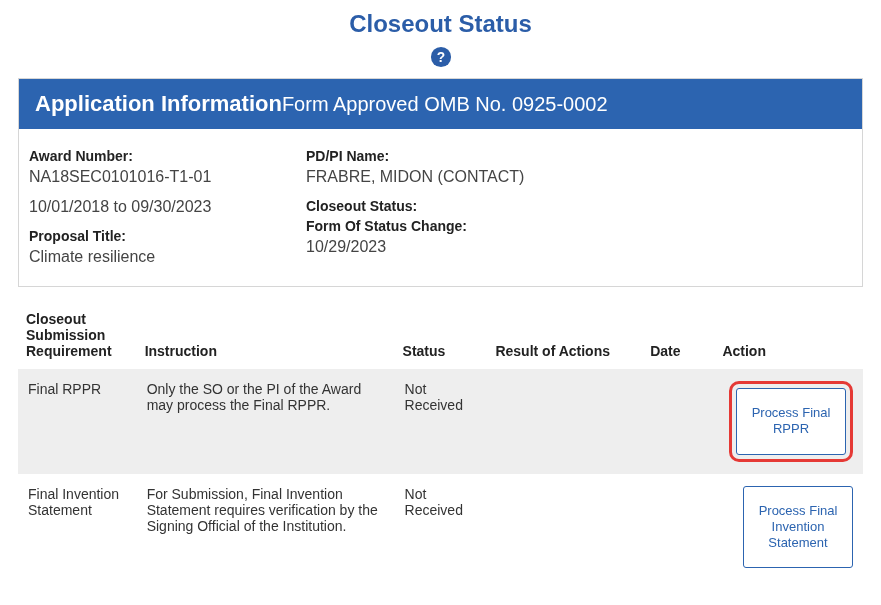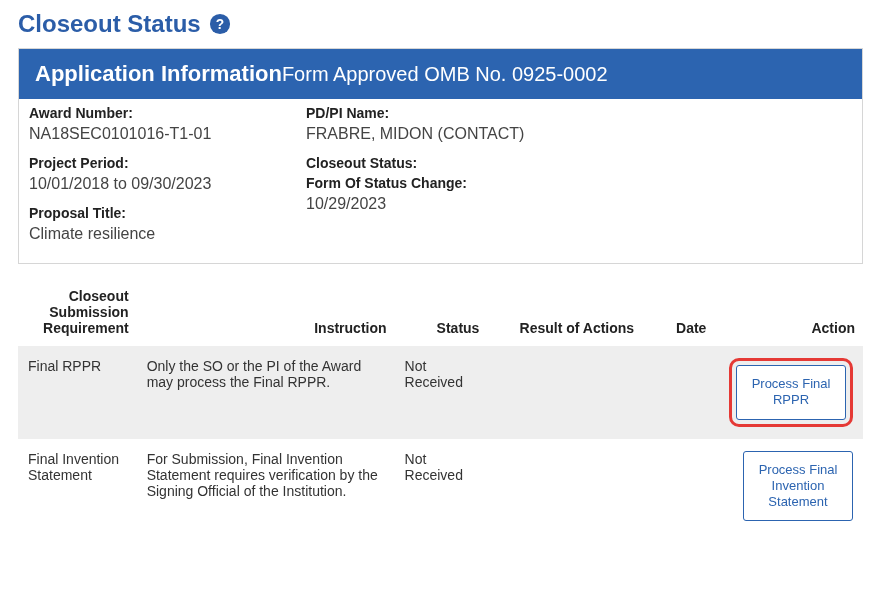--- a/index.html
+++ b/index.html
@@ -15,20 +15,21 @@
     padding: 10px 18px 18px 18px;
   }
   .page-title {
     color: #2b5da8;
     font-size: 24px;
     font-weight: 700;
     margin: 0 0 10px 0;
     display: flex;
     align-items: center;
     gap: 8px;
+    flex-direction: column;
   }
   .help-icon {
     width: 22px;
     height: 22px;
     cursor: pointer;
   }
   .panel {
     border: 1px solid #d6d6d6;
   }
   .panel-header {
@@ -41,61 +42,61 @@
   .panel-header .left {
     font-size: 22px;
     font-weight: 600;
   }
   .panel-header .right {
     font-size: 20px;
   }
   .info-grid {
     display: grid;
     grid-template-columns: 1fr 1fr 1fr;
-    padding: 6px 10px 8px 10px;
+    padding: 19px 10px 8px 10px;
     column-gap: 8px;
   }
   .info-col .label {
     font-weight: 700;
     font-size: 14px;
     color: #222;
     margin-bottom: 4px;
   }
   .info-col .value {
     font-size: 16px;
     color: #444;
     margin-bottom: 12px;
   }
   .table {
     width: 100%;
     border-collapse: collapse;
     margin-top: 18px;
     font-size: 14px;
   }
   .table th {
-    text-align: right;
+    text-align: left;
     font-weight: 700;
     padding: 6px 8px 10px 8px;
     vertical-align: bottom;
     color: #222;
   }
   .table td {
     padding: 12px 10px;
     vertical-align: top;
     color: #333;
   }
   .table tbody tr:nth-child(odd) td {
     background: #eeeeee;
   }
   .action-btn {
     border: 1px solid #2c64b0;
     color: #2c64b0;
     background: #fff;
     font-size: 13px;
-    padding: 10px 10px;
+    padding: 16px 10px;
     border-radius: 3px;
     text-align: center;
     cursor: pointer;
     width: 110px;
     line-height: 1.25;
   }
   .highlight-rect {
     border: 3px solid #e53935;
     border-radius: 10px;
     padding: 4px;
@@ -128,21 +129,20 @@
 
   <div class="panel">
     <div class="panel-header">
       <div class="left">Application Information</div>
       <div class="right">Form Approved OMB No. 0925-0002</div>
     </div>
     <div class="info-grid">
       <div class="info-col">
         <div class="label">Award Number:</div>
         <div class="value">NA18SEC0101016-T1-01</div>
-        <div class="label">Project Period:</div>
         <div class="value">10/01/2018 to 09/30/2023</div>
         <div class="label">Proposal Title:</div>
         <div class="value">Climate resilience</div>
       </div>
       <div class="info-col">
         <div class="label">PD/PI Name:</div>
         <div class="value">FRABRE, MIDON (CONTACT)</div>
         <div class="label">Closeout Status:</div>
         <div class="label">Form Of Status Change:</div>
         <div class="value">10/29/2023</div>

